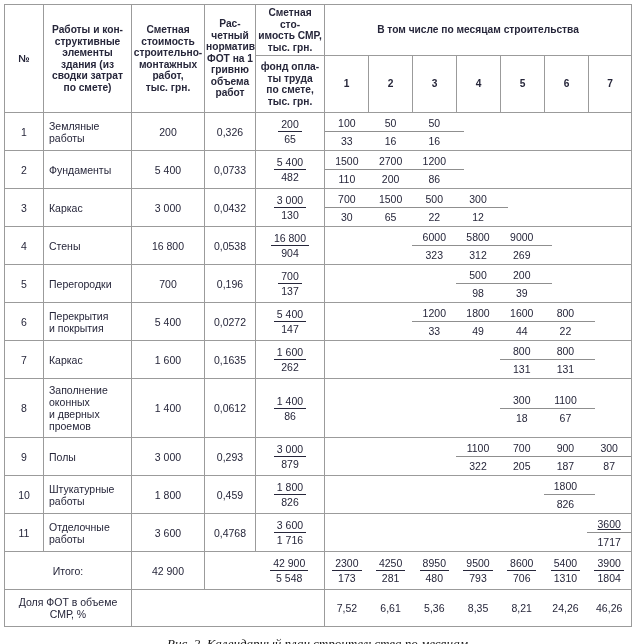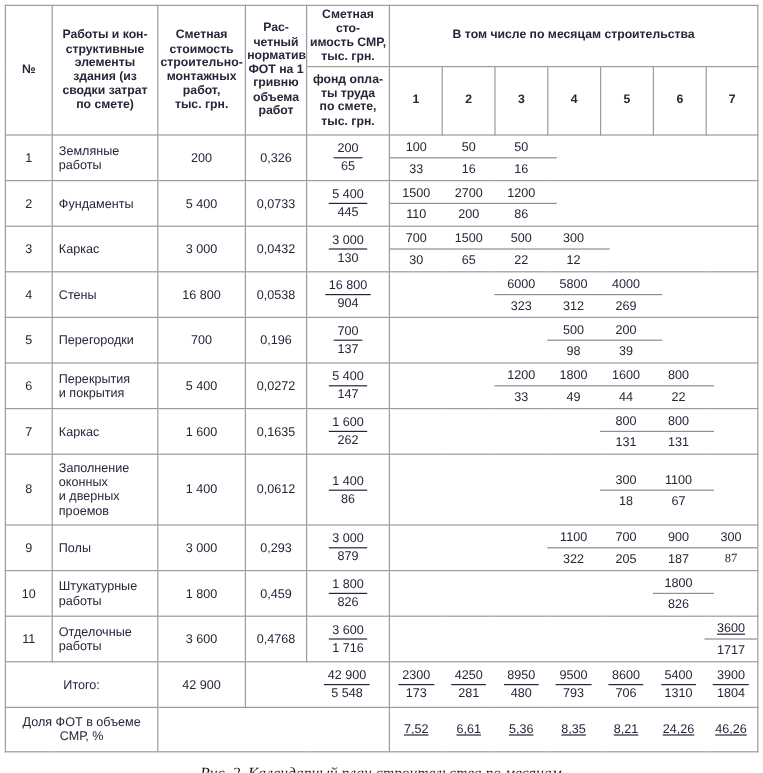--- a/index.html
+++ b/index.html
@@ -65,21 +65,21 @@
     border-bottom: 1px solid #26263a;
     padding: 0 3px 1px 3px;
     margin-bottom: 1px;
   }
   .tot-wrap { width: 57%; margin-left: auto; display: flex; justify-content: center; }
   .sevgrid {
     display: grid;
     grid-template-columns: repeat(7, 1fr);
     align-items: center;
   }
-  .share-cell { font-size: 10.5px; text-decoration: underline; }
+  .share-cell { font-size: 10.5px; }
   .share-row { height: 37px; }
   .caption {
     width: 627px;
     text-align: center;
     font-family: "Liberation Serif", serif;
     font-style: italic;
     font-size: 13px;
     color: #141414;
     margin-top: 9px;
   }
@@ -170,21 +170,21 @@
           </td>
         </tr>
         <tr>
           <td class="num">2</td>
           <td class="work">Фундаменты</td>
           <td>5 400</td>
           <td>0,0733</td>
           <td>
             <div class="frac">
               <span class="ftop">5 400</span>
-              <span>445</span>
+              <span>482</span>
             </div>
           </td>
           <td class="months" colspan="7">
             <div class="mgrid">
               <div class="mv top" style="grid-column:1;">1500</div>
               <div class="mv top" style="grid-column:2;">2700</div>
               <div class="mv top" style="grid-column:3;">1200</div>
               <div class="mbar" style="grid-column:1 / 4;width:calc(100% + 8px);"></div>
               <div class="mv bot" style="grid-column:1;">110</div>
               <div class="mv bot" style="grid-column:2;">200</div>
@@ -225,21 +225,21 @@
           <td>
             <div class="frac">
               <span class="ftop">16 800</span>
               <span>904</span>
             </div>
           </td>
           <td class="months" colspan="7">
             <div class="mgrid">
               <div class="mv top" style="grid-column:3;">6000</div>
               <div class="mv top" style="grid-column:4;">5800</div>
-              <div class="mv top" style="grid-column:5;">4000</div>
+              <div class="mv top" style="grid-column:5;">9000</div>
               <div class="mbar" style="grid-column:3 / 6;width:calc(100% + 8px);"></div>
               <div class="mv bot" style="grid-column:3;">323</div>
               <div class="mv bot" style="grid-column:4;">312</div>
               <div class="mv bot" style="grid-column:5;">269</div>
             </div>
           </td>
         </tr>
         <tr>
           <td class="num">5</td>
           <td class="work">Перегородки</td>
@@ -346,21 +346,21 @@
           <td class="months" colspan="7">
             <div class="mgrid">
               <div class="mv top" style="grid-column:4;">1100</div>
               <div class="mv top" style="grid-column:5;">700</div>
               <div class="mv top" style="grid-column:6;">900</div>
               <div class="mv top" style="grid-column:7;">300</div>
               <div class="mbar" style="grid-column:4 / 8;width:100%;"></div>
               <div class="mv bot" style="grid-column:4;">322</div>
               <div class="mv bot" style="grid-column:5;">205</div>
               <div class="mv bot" style="grid-column:6;">187</div>
-              <div class="mv bot" style="grid-column:7;font-family:Liberation Serif, serif;">87</div>
+              <div class="mv bot" style="grid-column:7;">87</div>
             </div>
           </td>
         </tr>
         <tr>
           <td class="num">10</td>
           <td class="work">Штукатурные
 работы</td>
           <td>1 800</td>
           <td>0,459</td>
           <td>

